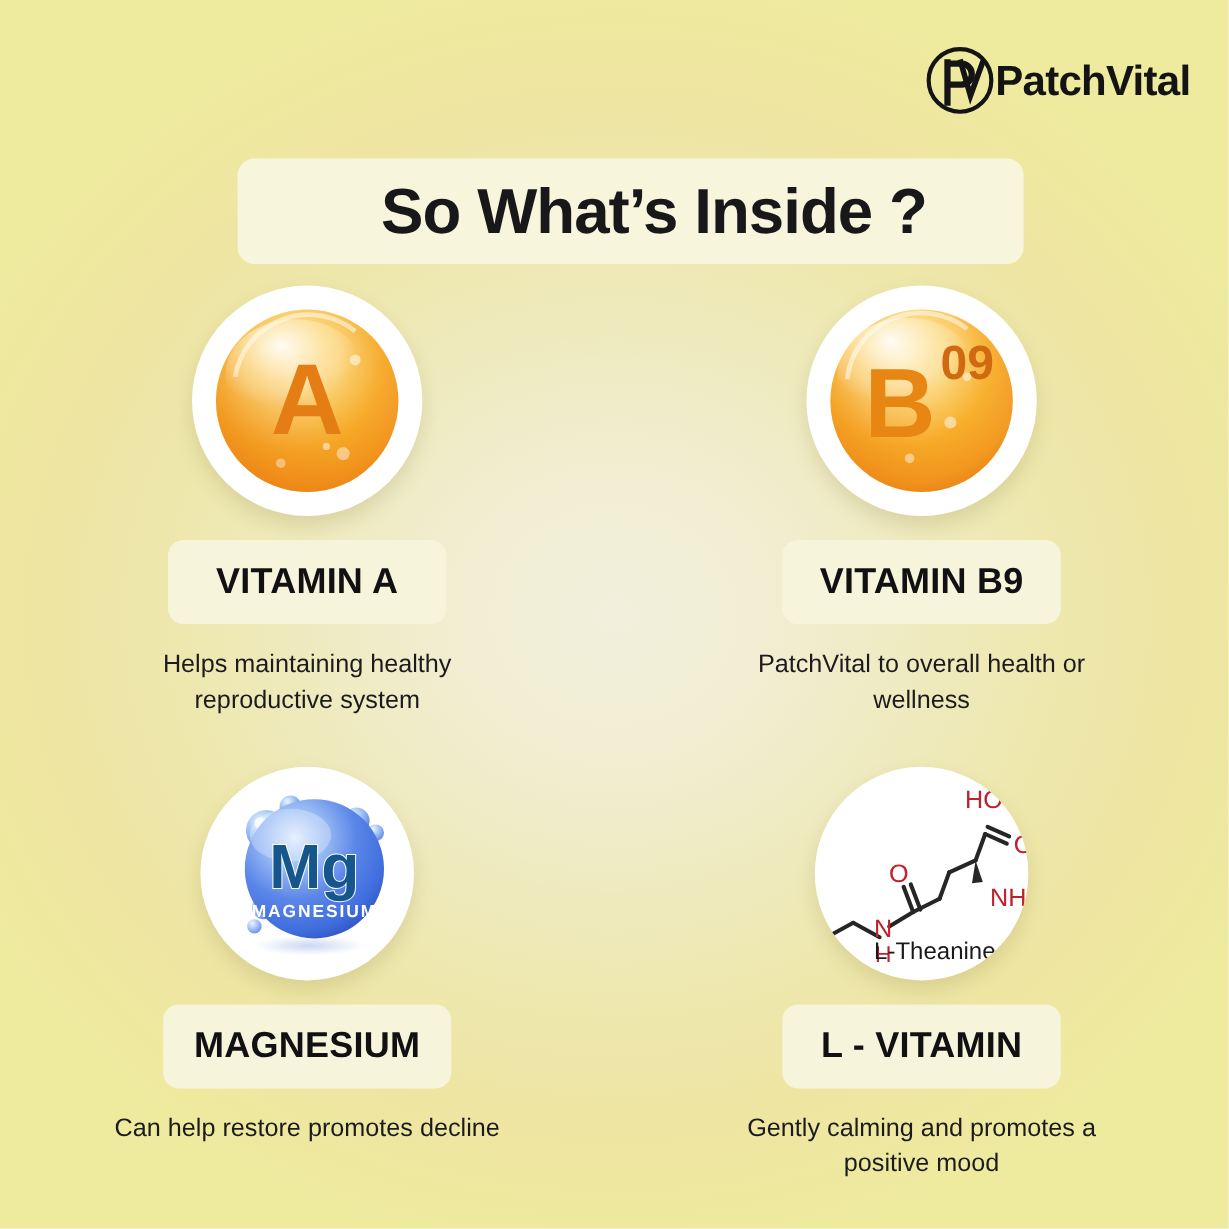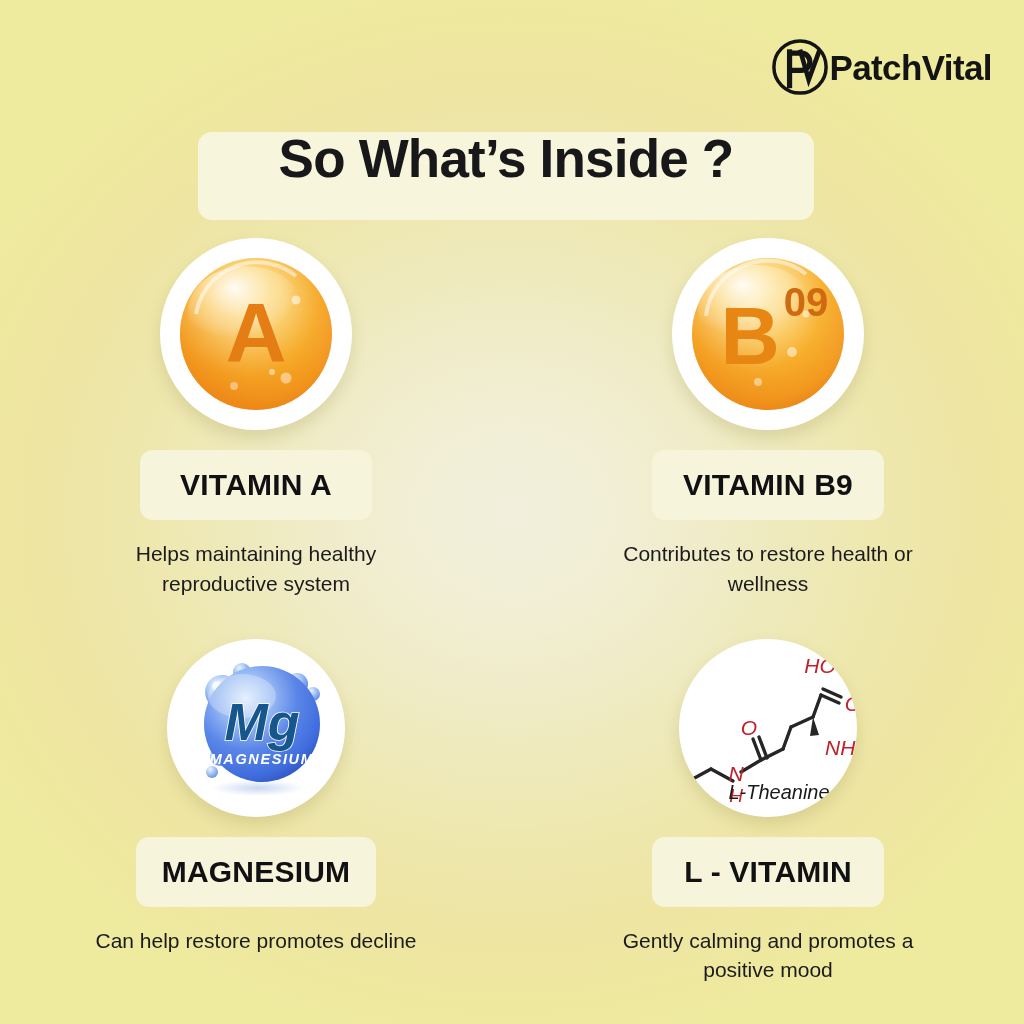--- a/index.html
+++ b/index.html
@@ -55,21 +55,23 @@
   
   .title-box {
     position: absolute;
     left: 198px;
     top: 132px;
     width: 616px;
     height: 88px;
     background: #f8f5dd;
     border-radius: 14px;
     display: flex;
+    align-items: center;
     justify-content: center;
+    padding-left: 39px;
   }
   .title-text {
     font-size: 53px;
     font-weight: 700;
     color: #18181a;
     letter-spacing: -0.8px;
     line-height: 1;
     white-space: nowrap;
   }
 
@@ -98,21 +100,20 @@
     box-shadow: 0 8px 16px rgba(120, 110, 40, 0.18);
     display: flex;
     align-items: center;
     justify-content: center;
     position: relative;
     overflow: hidden;
   }
   .icon-disc.small {
     width: 178px;
     height: 178px;
-    font-style: italic;
   }
   .icon-disc svg { display: block; }
 
   .name-pill {
     margin-top: 20px;
     min-width: 232px;
     height: 70px;
     padding: 0 26px;
     background: #f7f4dc;
     border-radius: 13px;
@@ -234,21 +235,21 @@
           <circle cx="104" cy="98" r="5" fill="#fff" opacity="0.5"></circle>
           <circle cx="70" cy="128" r="4" fill="#fff" opacity="0.45"></circle>
           <circle cx="118" cy="60" r="3.5" fill="#fff" opacity="0.5"></circle>
           <text x="62" y="110" text-anchor="middle" font-family="Liberation Sans, sans-serif" font-size="82" font-weight="700" fill="#e88613">B</text>
           <text x="118" y="62" text-anchor="middle" font-family="Liberation Sans, sans-serif" font-size="40" font-weight="700" fill="#cf6a12">09</text>
         </svg>
       </div>
       <div class="name-pill">
         <span class="name-text">VITAMIN B9</span>
       </div>
-      <div class="desc">Contributes to restore health or wellness</div>
+      <div class="desc">PatchVital to overall health or wellness</div>
     </div>
 
     <div class="cell row2">
       <div class="icon-disc small">
         <svg width="160" height="160" viewBox="0 0 160 160">
           <defs>
             <radialGradient id="mgBall" cx="36%" cy="28%" r="76%">
               <stop offset="0%" stop-color="#ddeafe"></stop>
               <stop offset="26%" stop-color="#9fc0f5"></stop>
               <stop offset="58%" stop-color="#5b86e8"></stop>

